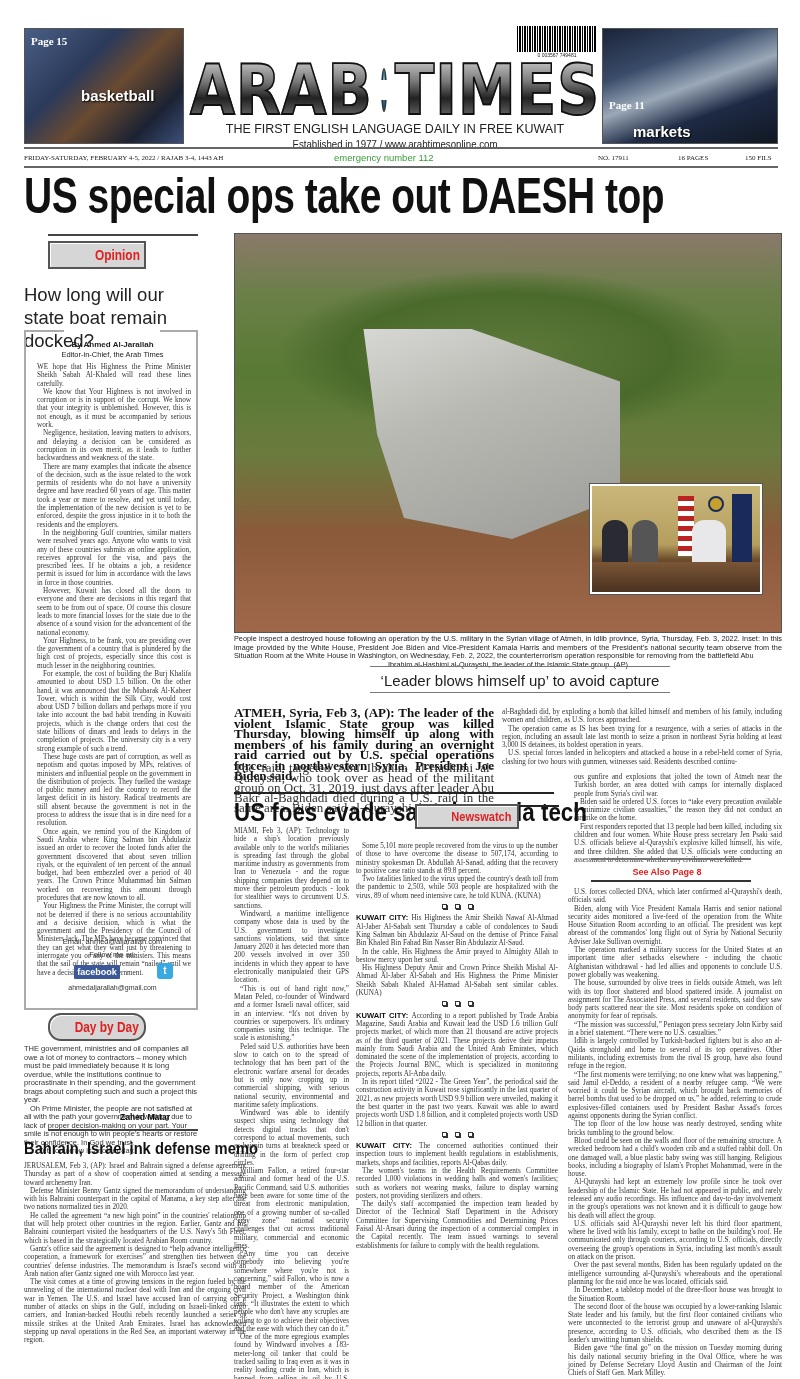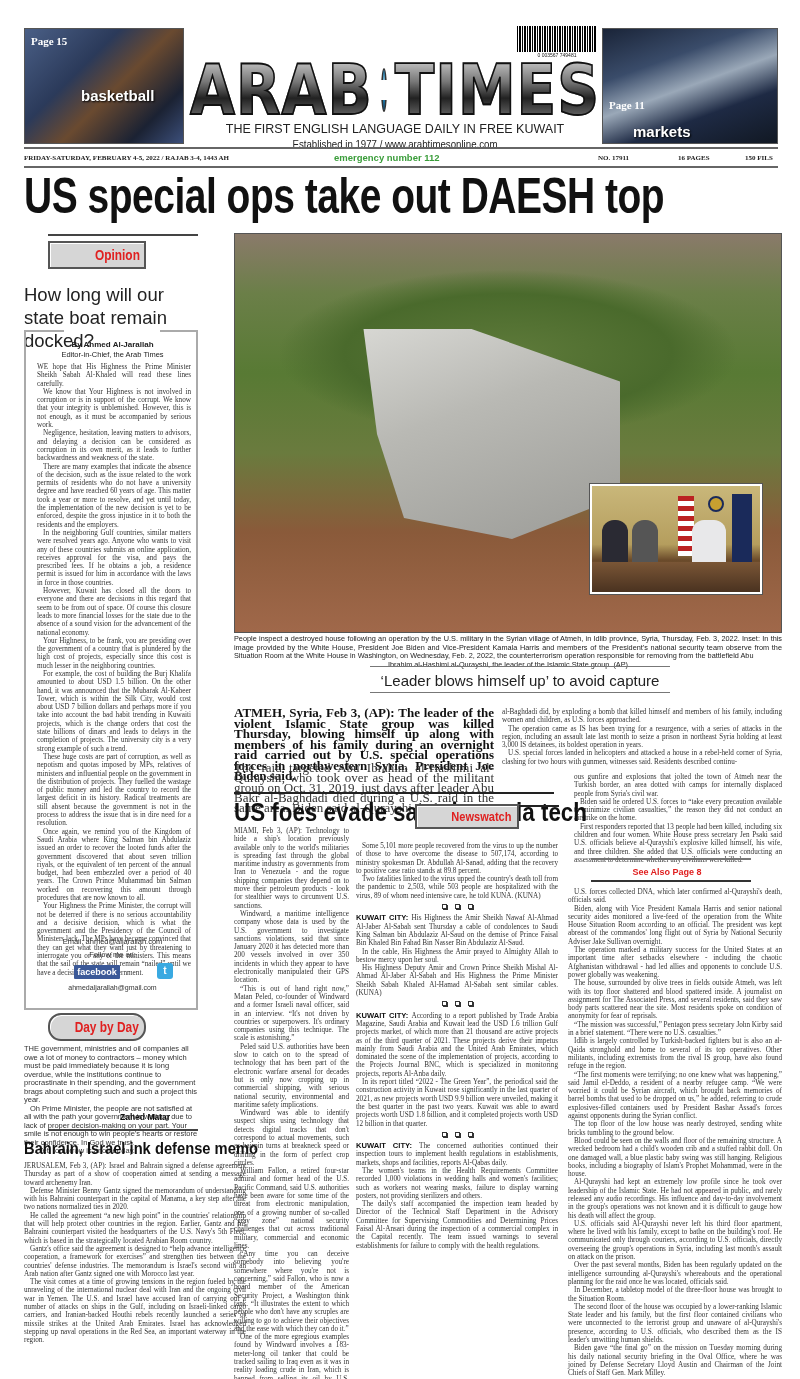--- a/index.html
+++ b/index.html
@@ -24,21 +24,21 @@
     color: #555; background: linear-gradient(180deg, #eee 0%, #777 40%, #222 60%, #999 100%);
     -webkit-background-clip: text; background-clip: text; -webkit-text-fill-color: transparent;
     -webkit-text-stroke: 1.5px #111; transform: scaleY(1.2); }
   .logo-globe { width: 38px; height: 44px; border-radius: 50%; margin: 0 8px;
     background: radial-gradient(circle at 35% 35%, #bfe9ff 0%, #1f9ad8 45%, #0a4f7e 100%); border: 2px solid #333; position: relative; }
   .logo-globe::after { content: ""; position: absolute; right: -2px; top: 10px; width: 18px; height: 20px; background: #fff; border-radius: 50% 0 0 50%; }
   .tagline { position: absolute; left: 190px; top: 122px; width: 410px; text-align: center; font-family: "Liberation Sans", sans-serif; font-size: 12.5px; color: #222; }
   .established { position: absolute; left: 190px; top: 138px; width: 410px; text-align: center; font-family: "Liberation Sans", sans-serif; font-size: 11px; color: #222; transform: scaleX(0.88); }
 
   .rule { position: absolute; left: 24px; width: 754px; background: #666; }
-  .dateline { position: absolute; top: 152px; left: 24px; width: 754px; height: 14px; font-size: 7px; font-weight: bold; font-family: "Liberation Serif", serif; }
+  .dateline { position: absolute; top: 152px; left: 24px; width: 754px; height: 14px; font-size: 7px; font-weight: normal; font-family: "Liberation Serif", serif; }
   .dateline span { position: absolute; top: 2px; white-space: nowrap; }
   .emergency { color: #3a9d3a; font-family: "Liberation Sans", sans-serif !important; font-size: 9.5px !important; top: 0 !important; }
 
   .headline { position: absolute; left: 24px; top: 168px; width: 760px; font-family: "Liberation Sans", sans-serif; font-weight: bold; font-size: 41px; color: #111;
     transform: scaleX(0.95) scaleY(1.22); transform-origin: left top; letter-spacing: -0.5px; white-space: nowrap; }
 
   
   .sect-box { position: absolute; background: #d6d6d6; border: 2px solid #555; text-align: right; font-family: "Liberation Sans", sans-serif; font-weight: bold; color: #e02020;
     box-shadow: inset 1px 1px 0 #fff; }
   .sect-box span { display: inline-block; transform: scaleX(0.85); }

